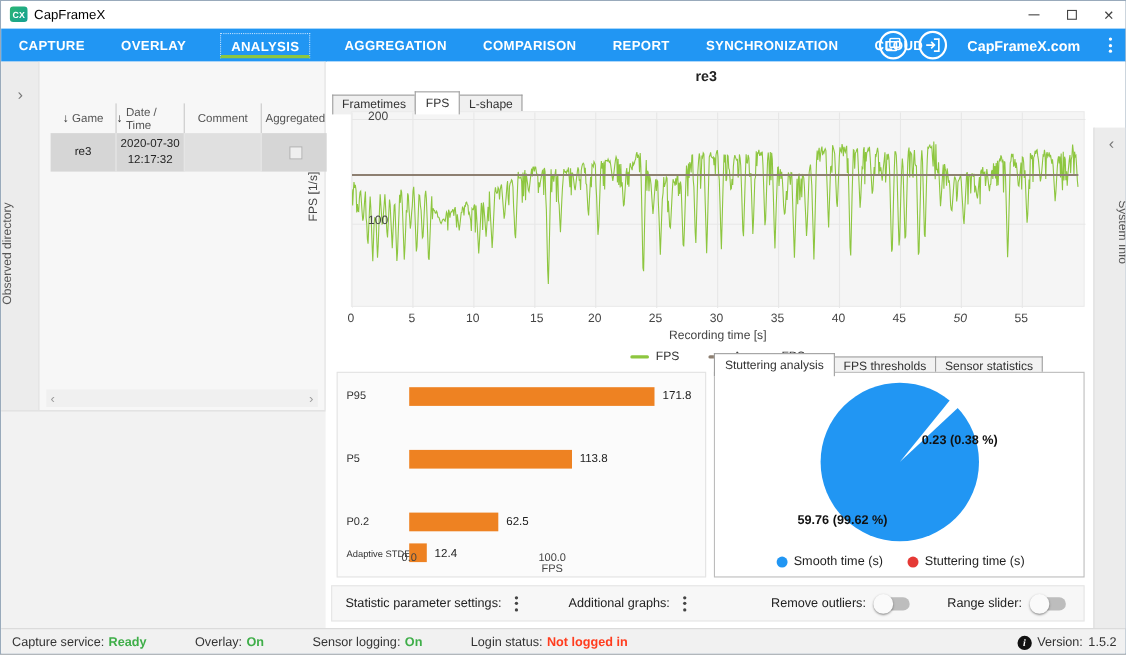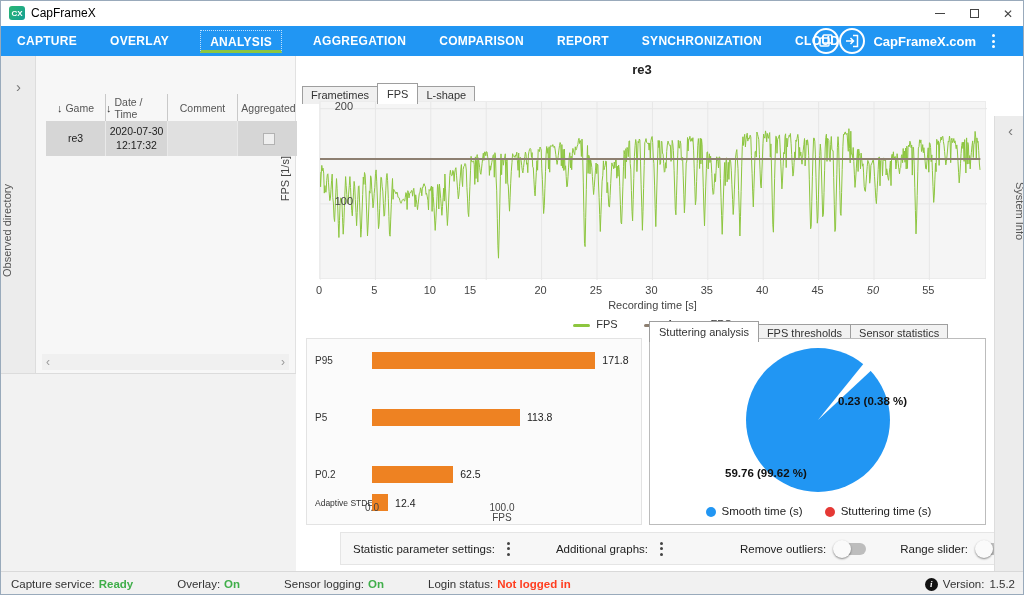--- a/index.html
+++ b/index.html
@@ -13,21 +13,21 @@
   #app-title{position:absolute;left:30px;top:5px;font-size:12px;color:#000000;}
   .wctl{position:absolute;top:0;width:34px;height:25px;display:flex;align-items:center;justify-content:center;color:#444;font-size:12px;cursor:default;}
   #btn-min{right:68px}#btn-max{right:34px}#btn-close{right:0}
   #btn-min .bar{width:10px;height:1px;background:#444;}
   #btn-max .box{width:9px;height:9px;border:1px solid #444;}
   
   #navbar{position:absolute;left:0;top:25px;width:1024px;height:30px;background:#2196f3;display:flex;align-items:center;}
   #nav-items{display:flex;align-items:center;padding-left:14px;gap:29px;}
   .nav-item{color:#fff;font-size:12px;font-weight:bold;letter-spacing:.3px;padding:5px 2px;cursor:pointer;white-space:nowrap;}
   .nav-item.active{border:1px dotted #bfe0ff;border-bottom:3px solid #8dc63f;padding:4px 9px 1px 9px;}
-  #nav-right{position:absolute;right:0;top:0;height:30px;display:flex;align-items:center;padding-right:28px;}
+  #nav-right{position:absolute;right:0;top:0;height:30px;display:flex;align-items:center;gap:10px;padding-right:12px;}
   .nav-circle{width:26px;height:26px;border:2px solid #fff;border-radius:50%;display:flex;align-items:center;justify-content:center;cursor:pointer;}
   #nav-link{color:#fff;font-size:13px;font-weight:bold;margin:0 14px 0 8px;cursor:pointer;}
   .kebab{display:inline-flex;flex-direction:column;gap:2.5px;cursor:pointer;padding:2px;}
   .kebab i{width:3px;height:3px;border-radius:50%;background:#fff;}
   .kebab.dark i{background:#444;}
   
   #left-rail{position:absolute;left:0;top:55px;width:35px;height:317px;background:#ececec;border-right:1px solid #ddd;}
   #left-rail .chev{position:absolute;left:0;top:22px;width:35px;text-align:center;color:#777;font-size:15px;cursor:pointer;}
   #left-rail .vtext{position:absolute;left:0;top:95px;width:35px;text-align:center;writing-mode:vertical-rl;transform:rotate(180deg);font-size:11px;color:#555;margin:0 auto;height:160px;}
   
@@ -80,21 +80,21 @@
   #secondary-tabs{left:352px;top:265px;}
   #secondary-tabs .tab{background:#f2f2f2;}
   #secondary-tabs .tab.active{background:#fff;}
   #pie-wrap{position:absolute;left:0;top:6px;width:337px;height:150px;}
   #pie-svg{position:absolute;left:93px;top:0;}
   .pie-note{position:absolute;font-size:11.5px;font-weight:bold;color:#111;white-space:nowrap;}
   #pie-note-stutter{left:188px;top:50px;}
   #pie-note-smooth{left:75px;top:122px;}
   #pie-legend{position:absolute;left:0;top:166px;width:337px;display:flex;justify-content:center;gap:22px;font-size:11.5px;color:#222;align-items:center;}
   
-  #settingsbar{position:absolute;left:4px;top:476px;width:685px;height:33px;background:#f7f7f7;border:1px solid #e5e5e5;display:flex;align-items:center;font-size:11.5px;color:#222;margin-left:39px;}
+  #settingsbar{position:absolute;left:4px;top:476px;width:685px;height:33px;background:#f7f7f7;border:1px solid #e5e5e5;display:flex;align-items:center;font-size:11.5px;color:#222;}
   #settingsbar .grp{display:flex;align-items:center;gap:10px;}
   .toggle{width:30px;height:12px;background:#bdbdbd;border-radius:6px;position:relative;cursor:pointer;}
   .toggle .knob{position:absolute;left:-3px;top:-3px;width:18px;height:18px;border-radius:50%;background:#fafafa;box-shadow:0 1px 2px rgba(0,0,0,.45);}
   
   #right-rail{position:absolute;left:993px;top:115px;width:31px;height:455px;background:#ececec;border-left:1px solid #ddd;}
   #right-rail .chev{position:absolute;left:0;top:6px;width:31px;text-align:center;color:#777;font-size:15px;cursor:pointer;}
   #right-rail .vtext{position:absolute;left:0;top:35px;width:31px;text-align:center;writing-mode:vertical-rl;font-size:11px;color:#555;height:120px;}
 </style>
 </head>
 <body>
@@ -238,21 +238,21 @@
           <line x1="0" y1="57.112299465240646" x2="660.3521594684385" y2="57.112299465240646" stroke="#8d7f71" stroke-width="2"></line>
         </svg>
     </div>
     <div class="ytick" id="ytick-200" style="top:44px">200</div>
     <div class="ytick" id="ytick-100" style="top:139px">100</div>
     <div id="ylab">FPS [1/s]</div>
     <div id="xticks-wrap">
         <div class="xtick" style="left: 22px;">0</div>
         <div class="xtick" style="left: 77.3987px;">5</div>
         <div class="xtick" style="left: 132.797px;">10</div>
-        <div class="xtick" style="left: 173px;">15</div>
+        <div class="xtick" style="left: 191px;">15</div>
         <div class="xtick" style="left: 243.595px;">20</div>
         <div class="xtick" style="left: 298.993px;">25</div>
         <div class="xtick" style="left: 354.392px;">30</div>
         <div class="xtick" style="left: 409.791px;">35</div>
         <div class="xtick" style="left: 465.189px;">40</div>
         <div class="xtick" style="left: 520.588px;">45</div>
         <div class="xtick" style="left: 575.987px; font-style: italic;">50</div>
         <div class="xtick" style="left: 631.385px;">55</div>
       </div>
     <div id="xlab">Recording time [s]</div>

